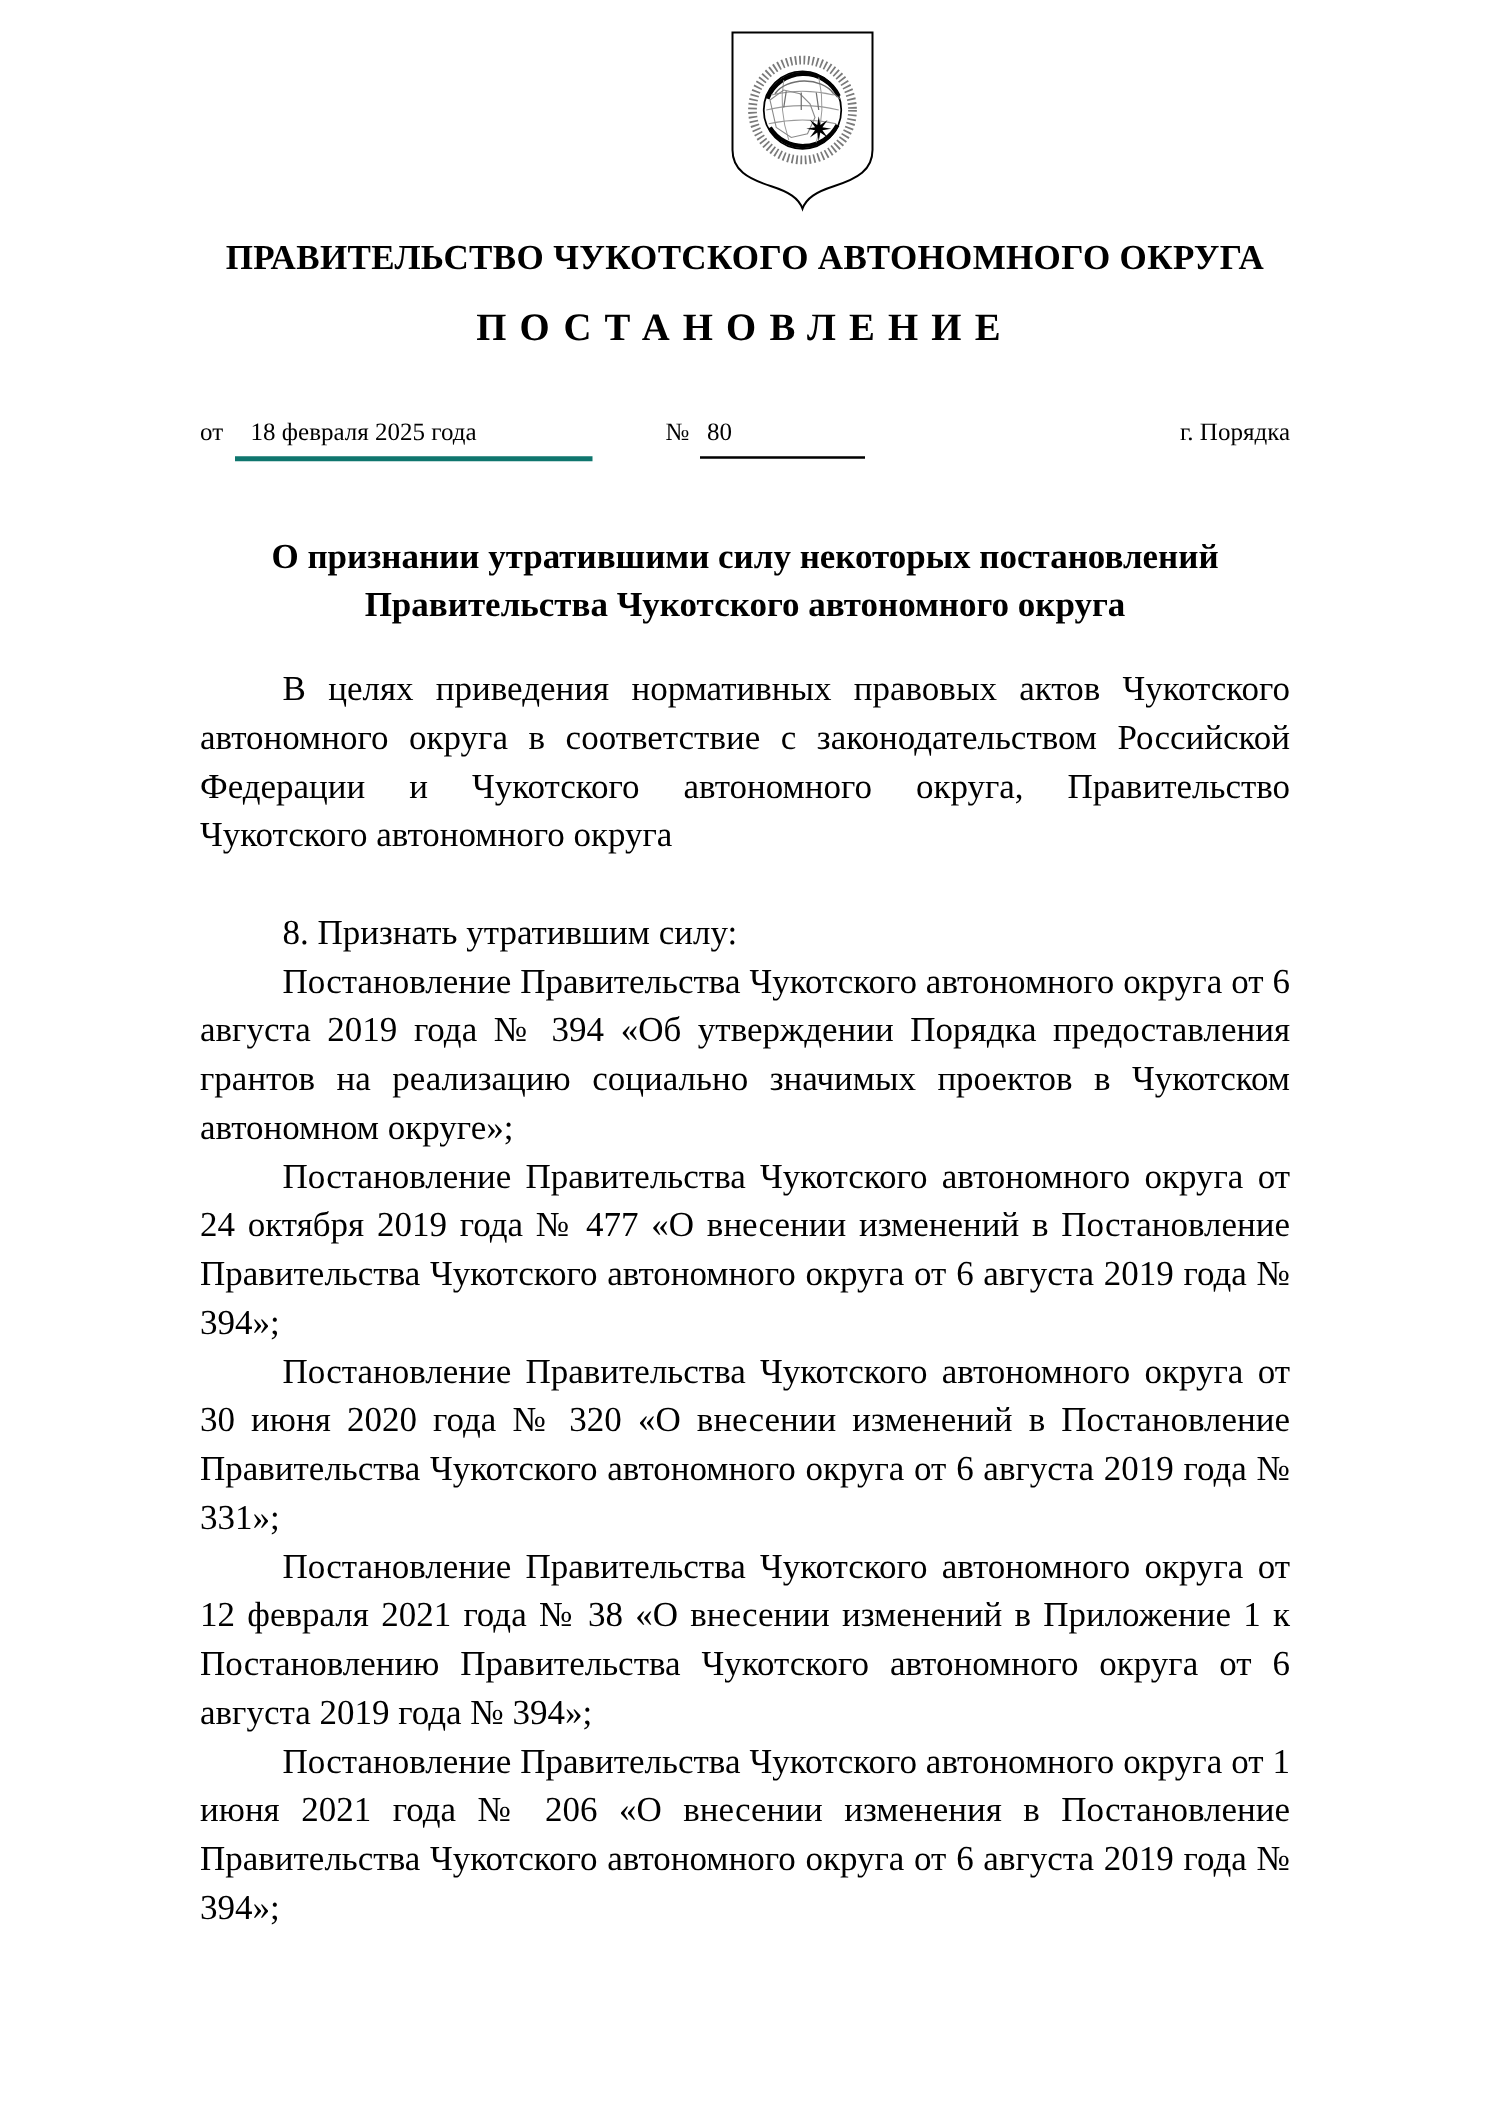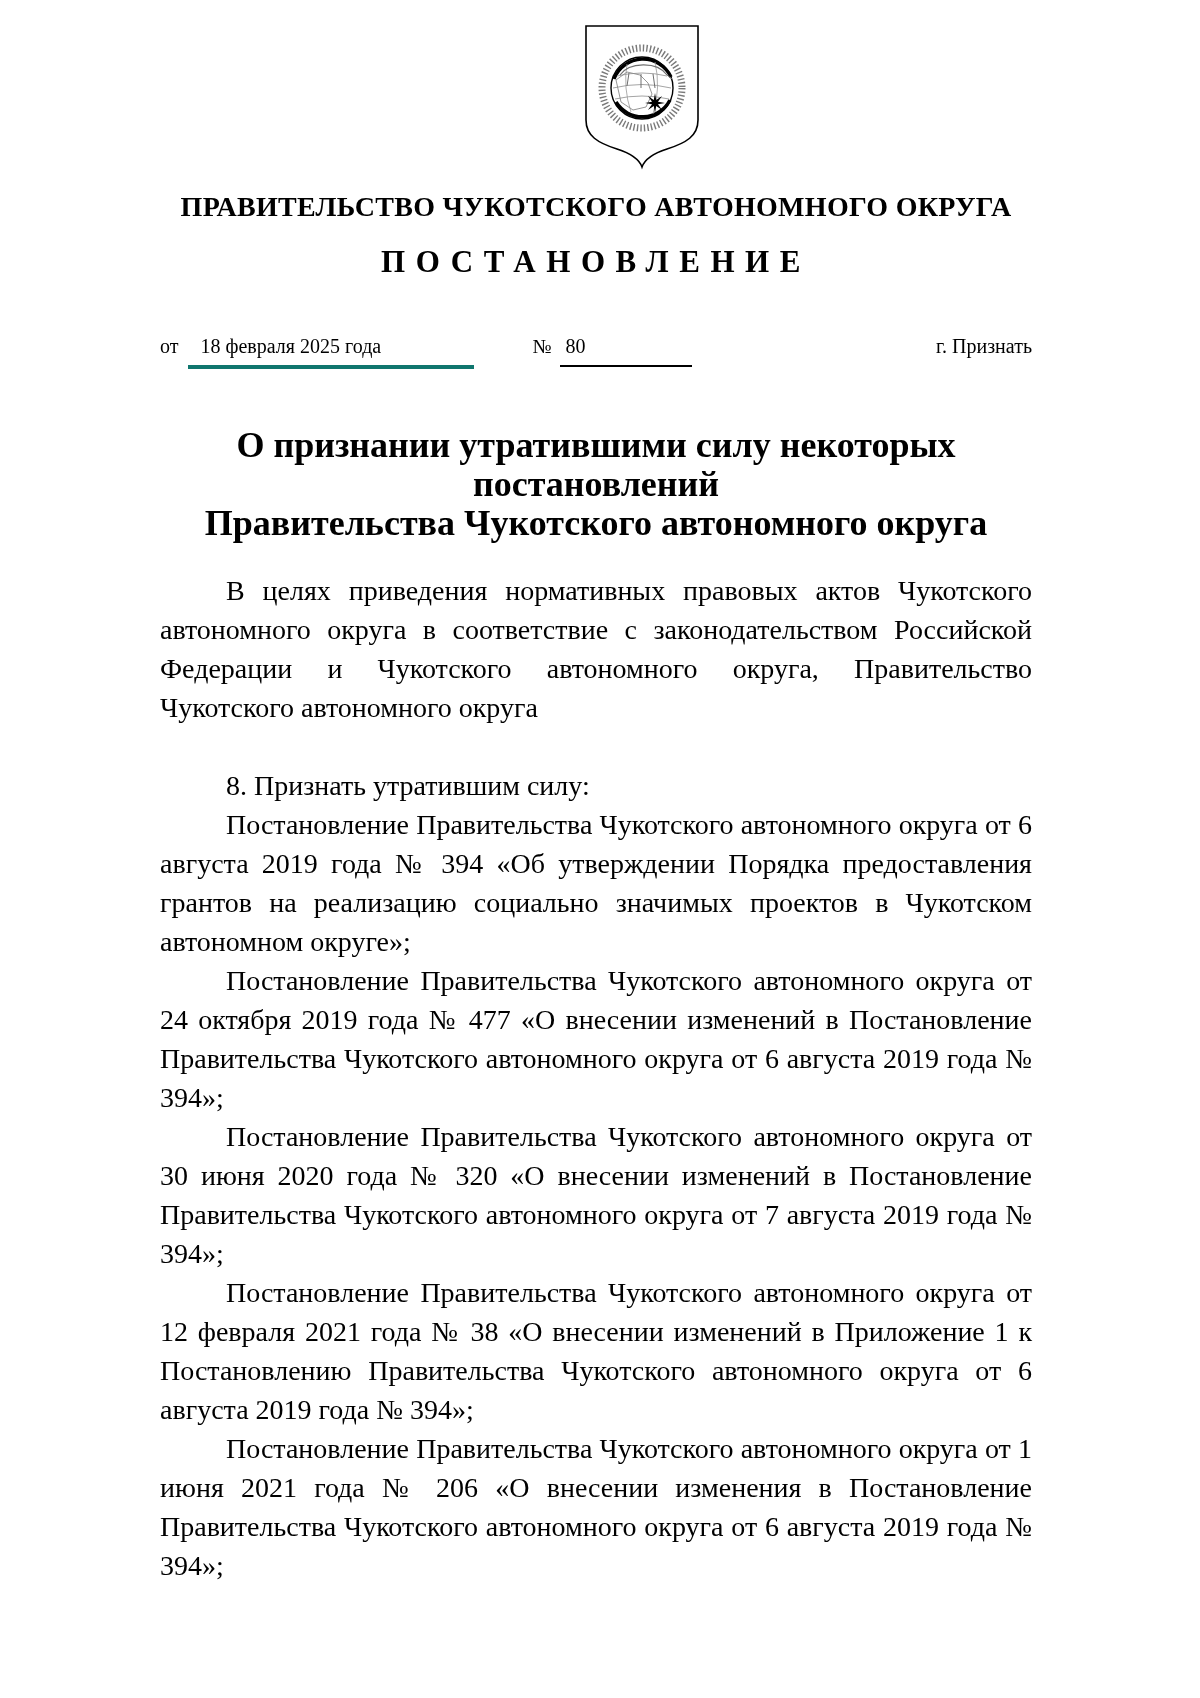--- a/index.html
+++ b/index.html
@@ -76,21 +76,21 @@
     border-bottom: 2px solid #000;
   }
   .meta-place {
     flex: 0 0 auto;
     margin-left: auto;
   }
   .doc-title {
     margin-top: 57px;
     text-align: center;
     font-weight: bold;
-    font-size: 36px;
+    font-size: 28px;
     line-height: 39px;
   }
   .preamble {
     margin: 28px 0 0 0;
     font-size: 28px;
     line-height: 39px;
     text-align: justify;
     text-align-last: left;
     text-indent: 66px;
   }
@@ -144,33 +144,33 @@
 
   <div class="org-name">ПРАВИТЕЛЬСТВО ЧУКОТСКОГО АВТОНОМНОГО ОКРУГА</div>
 
   <div class="doc-type">ПОСТАНОВЛЕНИЕ</div>
 
   <div class="meta-row">
     <span class="meta-date-label">от</span>
     <span class="meta-date-value">18 февраля 2025 года</span>
     <span class="meta-number-label">№</span>
     <span class="meta-number-value">80</span>
-    <span class="meta-place">г. Признать</span>
+    <span class="meta-place">г. Порядка</span>
   </div>
 
   <div class="doc-title">
     <div>О признании утратившими силу некоторых постановлений</div>
     <div>Правительства Чукотского автономного округа</div>
   </div>
 
   <p class="preamble">В целях приведения нормативных правовых актов Чукотского автономного округа в соответствие с законодательством Российской Федерации и Чукотского автономного округа, Правительство Чукотского автономного округа</p>
 
 
   <div class="paragraphs">
     <p>8. Признать утратившим силу:</p>
     <p>Постановление Правительства Чукотского автономного округа от 6 августа 2019 года № 394 «Об утверждении Порядка предоставления грантов на реализацию социально значимых проектов в Чукотском автономном округе»;</p>
     <p>Постановление Правительства Чукотского автономного округа от 24 октября 2019 года № 477 «О внесении изменений в Постановление Правительства Чукотского автономного округа от 6 августа 2019 года № 394»;</p>
-    <p>Постановление Правительства Чукотского автономного округа от 30 июня 2020 года № 320 «О внесении изменений в Постановление Правительства Чукотского автономного округа от 7 августа 2019 года № 394»;</p>
+    <p>Постановление Правительства Чукотского автономного округа от 30 июня 2020 года № 320 «О внесении изменений в Постановление Правительства Чукотского автономного округа от 6 августа 2019 года № 331»;</p>
     <p>Постановление Правительства Чукотского автономного округа от 12 февраля 2021 года № 38 «О внесении изменений в Приложение 1 к Постановлению Правительства Чукотского автономного округа от 6 августа 2019 года № 394»;</p>
     <p>Постановление Правительства Чукотского автономного округа от 1 июня 2021 года № 206 «О внесении изменения в Постановление Правительства Чукотского автономного округа от 6 августа 2019 года № 394»;</p>
   </div>
 
 </div>
 
 </body></html>

